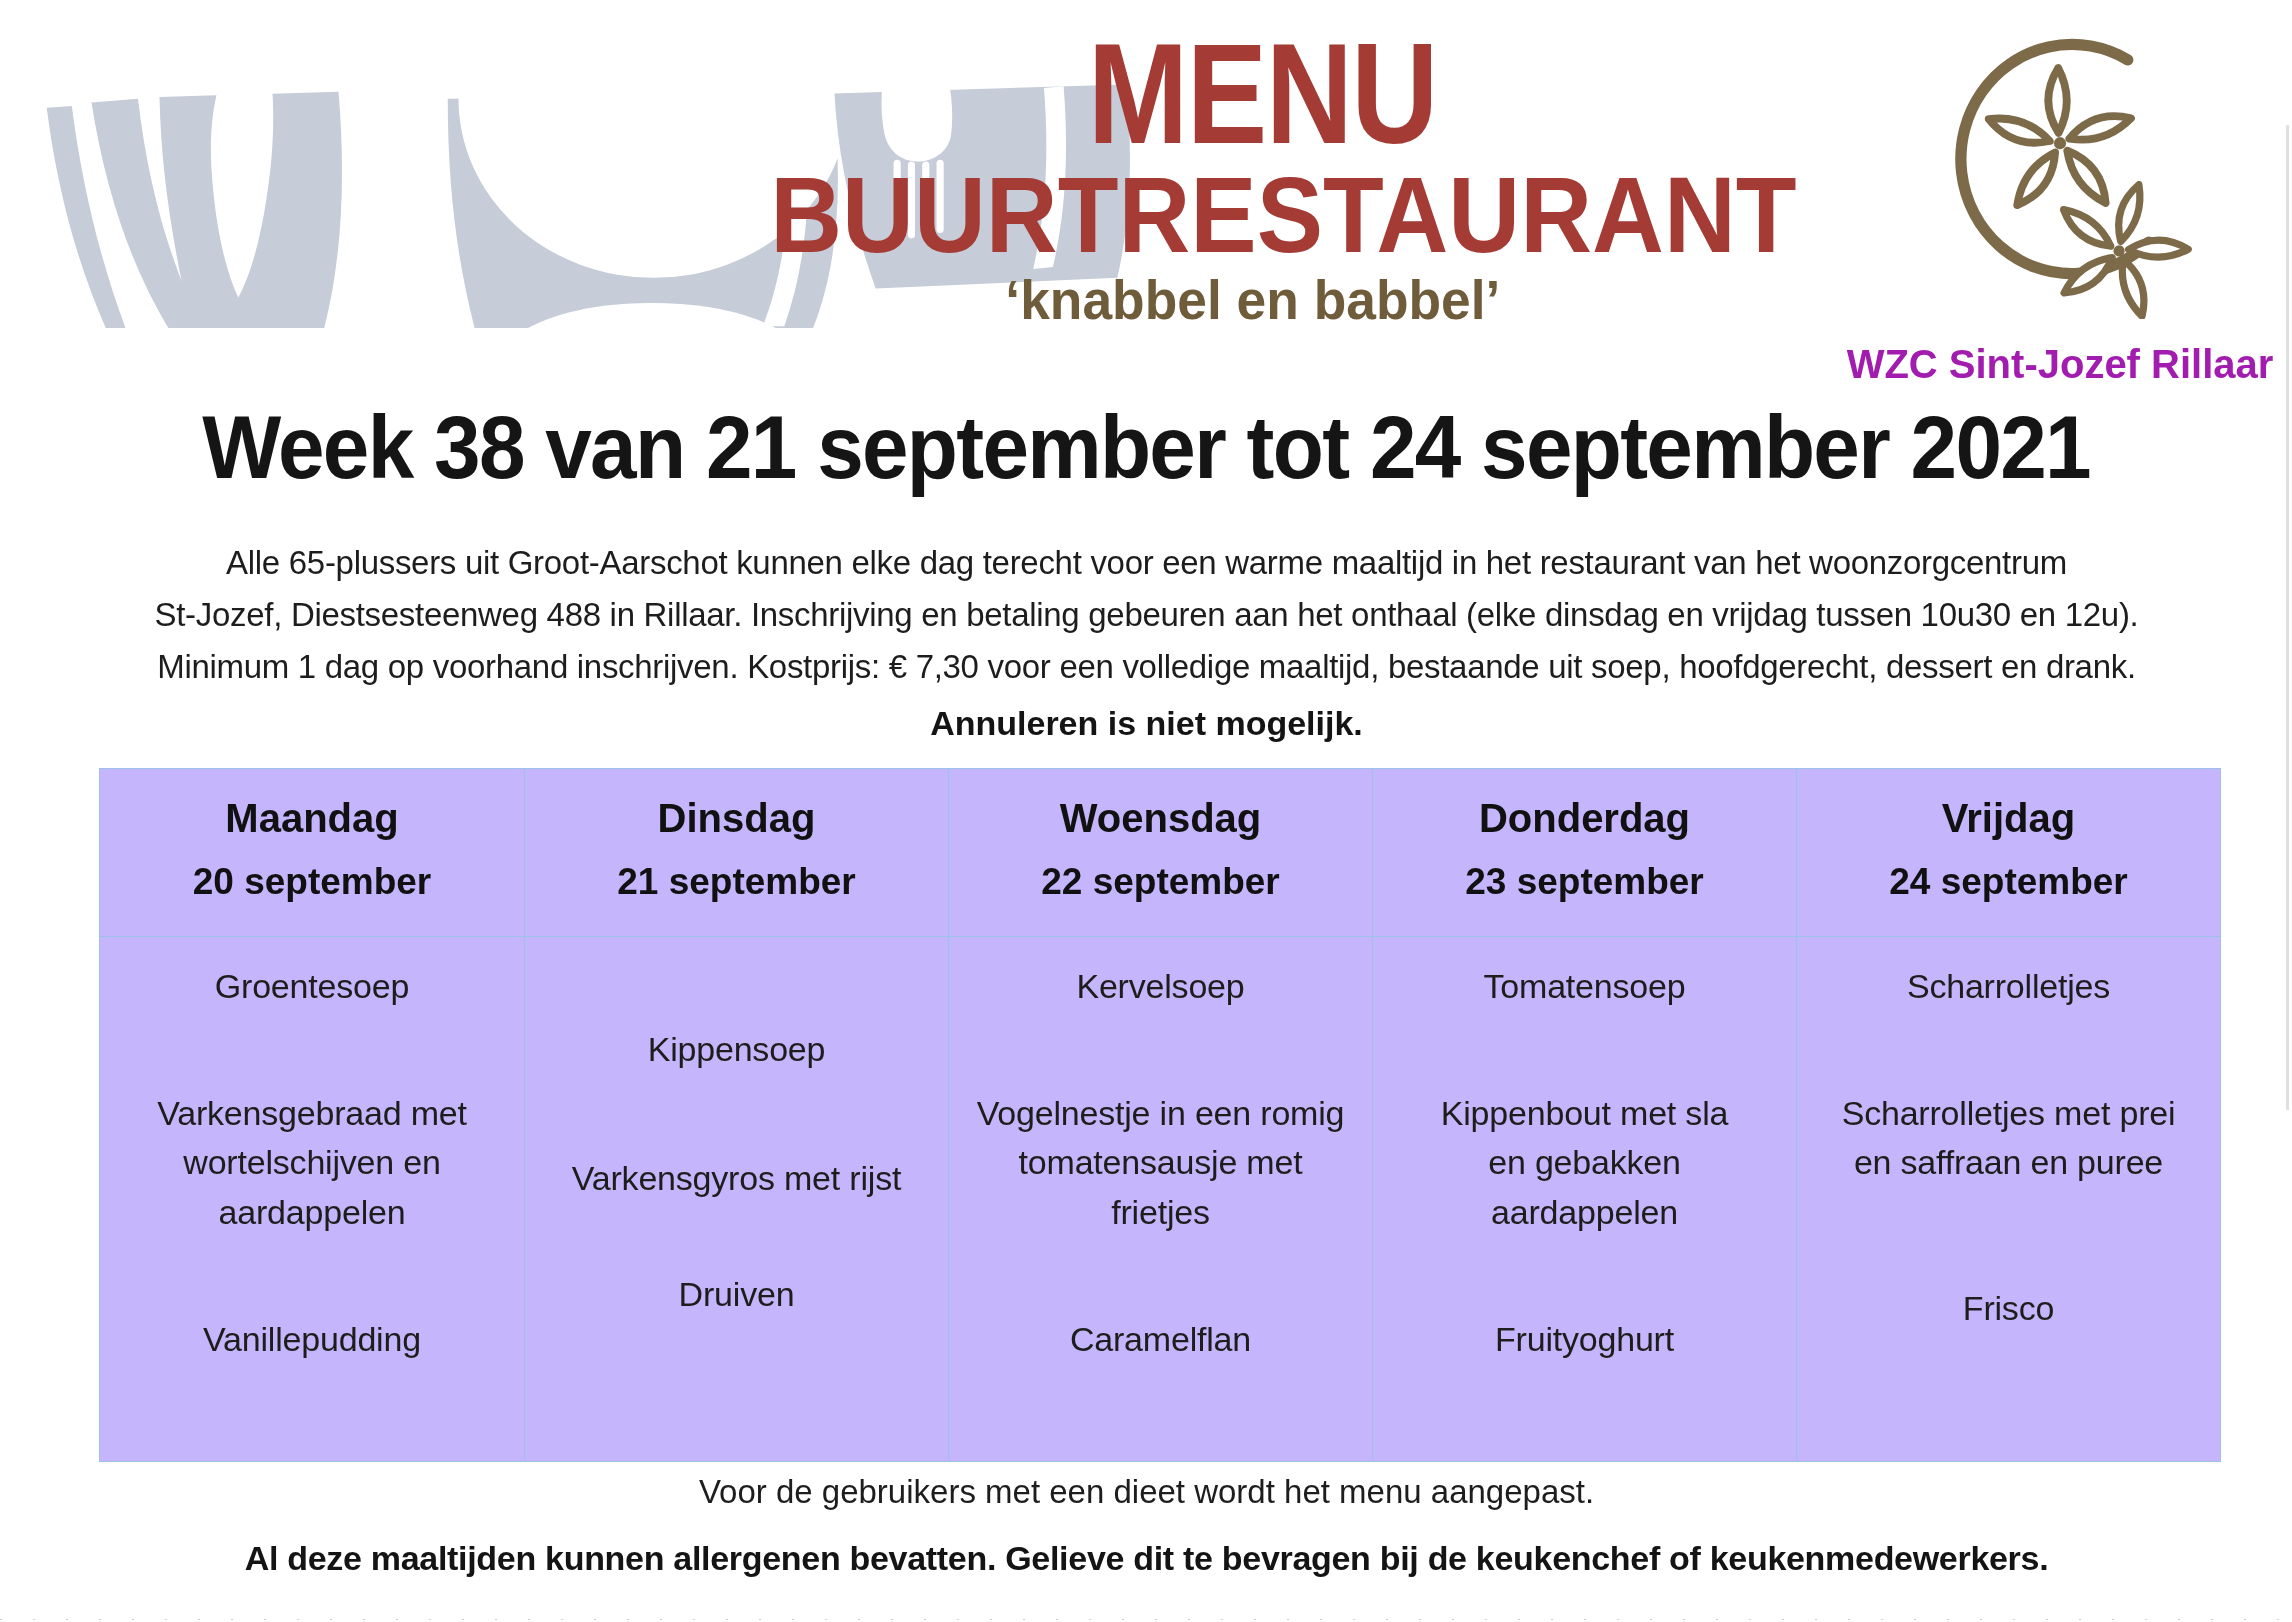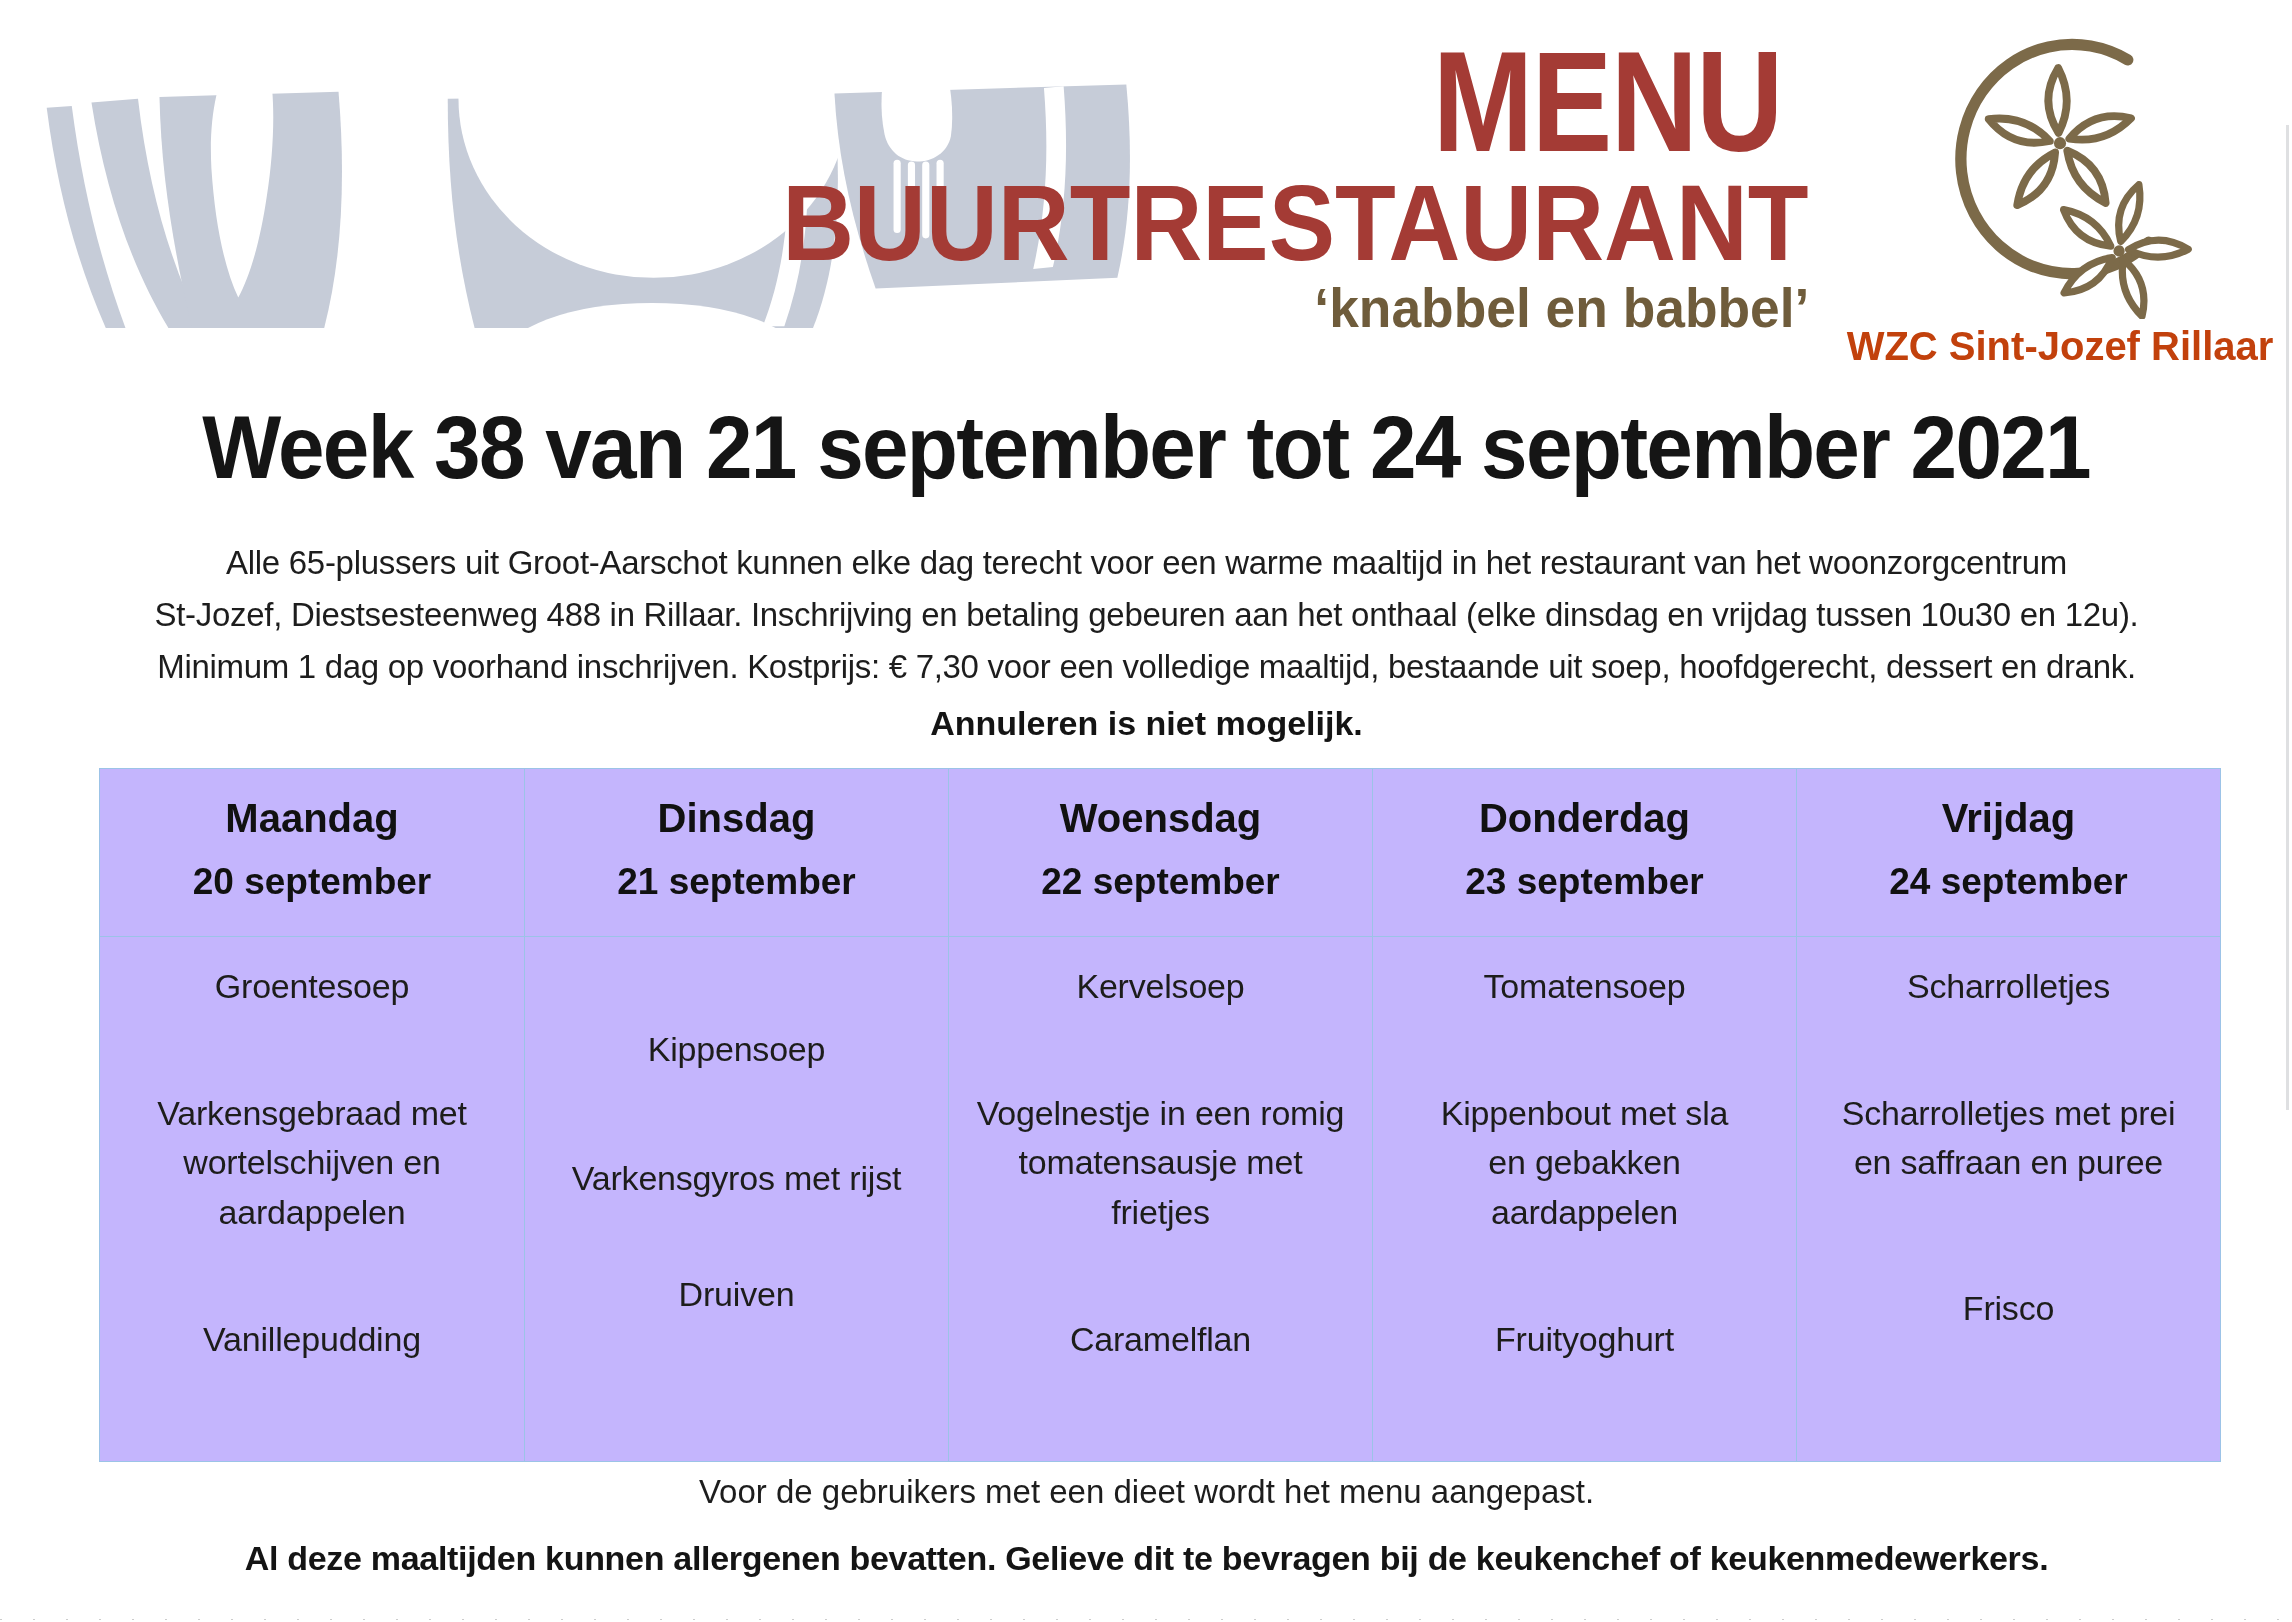--- a/index.html
+++ b/index.html
@@ -2,36 +2,36 @@
 <html style="font-size:14.3px"><head>
 <meta charset="utf-8">
 <style>
   html,body{margin:0;padding:0;background:#ffffff;}
   .page{
     position:relative;width:2293px;height:1623px;background:#ffffff;overflow:hidden;
     font-family:"Liberation Sans","DejaVu Sans",sans-serif;color:#1b1b1b;
   }
   
   .plate-graphic{position:absolute;left:27px;top:43px;width:1119px;height:296px;}
-  .title-block{position:absolute;top:35px;left:681px;width:1128px;text-align:right;z-index:3;}
+  .title-block{position:absolute;top:27px;left:681px;width:1128px;text-align:center;z-index:3;}
   .t-menu{
     display:inline-block;font-weight:700;font-size:142px;line-height:.95;color:#A43B35;
     letter-spacing:-1.8px;transform:scaleX(.85);transform-origin:100% 50%;margin-right:27px;
   }
   .t-rest{
     display:inline-block;font-weight:700;font-size:107px;line-height:1.0;color:#A43B35;
     letter-spacing:0px;transform:scaleX(.93);transform-origin:100% 50%;
   }
   .t-tagline{
     display:inline-block;font-weight:700;font-size:55px;line-height:1.05;color:#6F5C3B;
     transform:scaleX(.97);transform-origin:100% 50%;margin-top:3.6px;
   }
   .logo-block{position:absolute;left:1845px;top:23px;width:430px;text-align:center;z-index:3;}
   .logo-svg{display:block;margin:0 auto;width:278px;height:296px;}
-  .org-name{font-weight:700;font-size:40px;color:#c2410c;margin-top:5px;letter-spacing:0;}
+  .org-name{font-weight:700;font-size:40px;color:#a21caf;margin-top:23px;letter-spacing:0;}
   
   .week-title{
     position:absolute;top:401px;left:0;width:100%;text-align:center;font-weight:700;
     font-size:89px;line-height:1.05;color:#151515;letter-spacing:-1.8px;
   }
   .week-title>span{display:inline-block;transform:scaleX(.94);transform-origin:50% 50%;}
   
   .intro{position:absolute;top:537px;left:54px;right:54px;text-align:center;}
   .intro-line{font-size:33px;line-height:1.58;color:#1d1d1d;letter-spacing:-0.3px;}
   .cancel-note{

